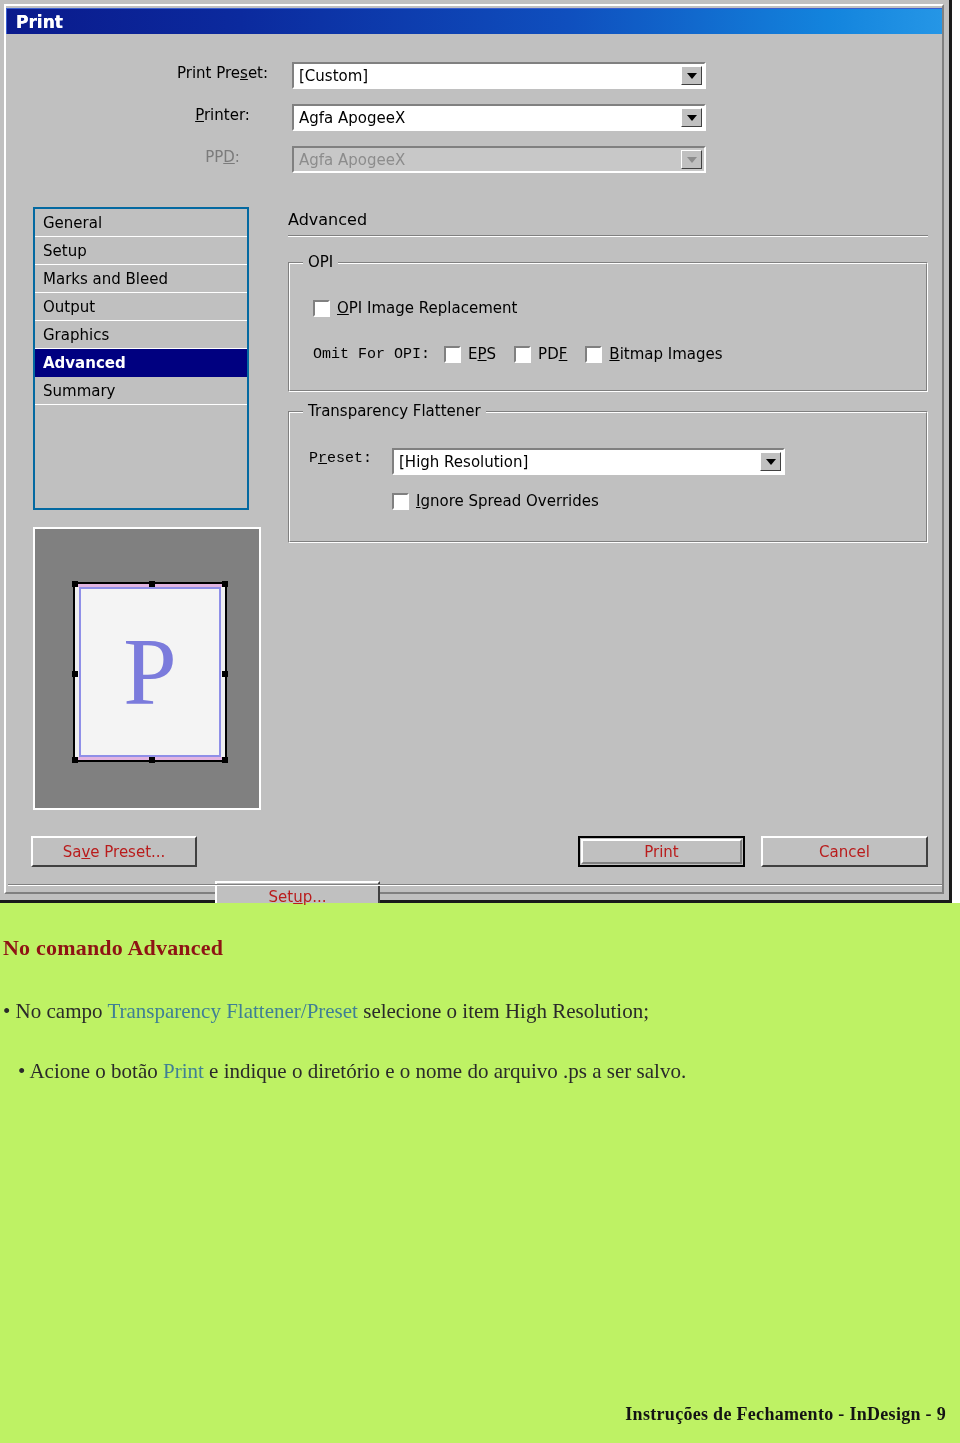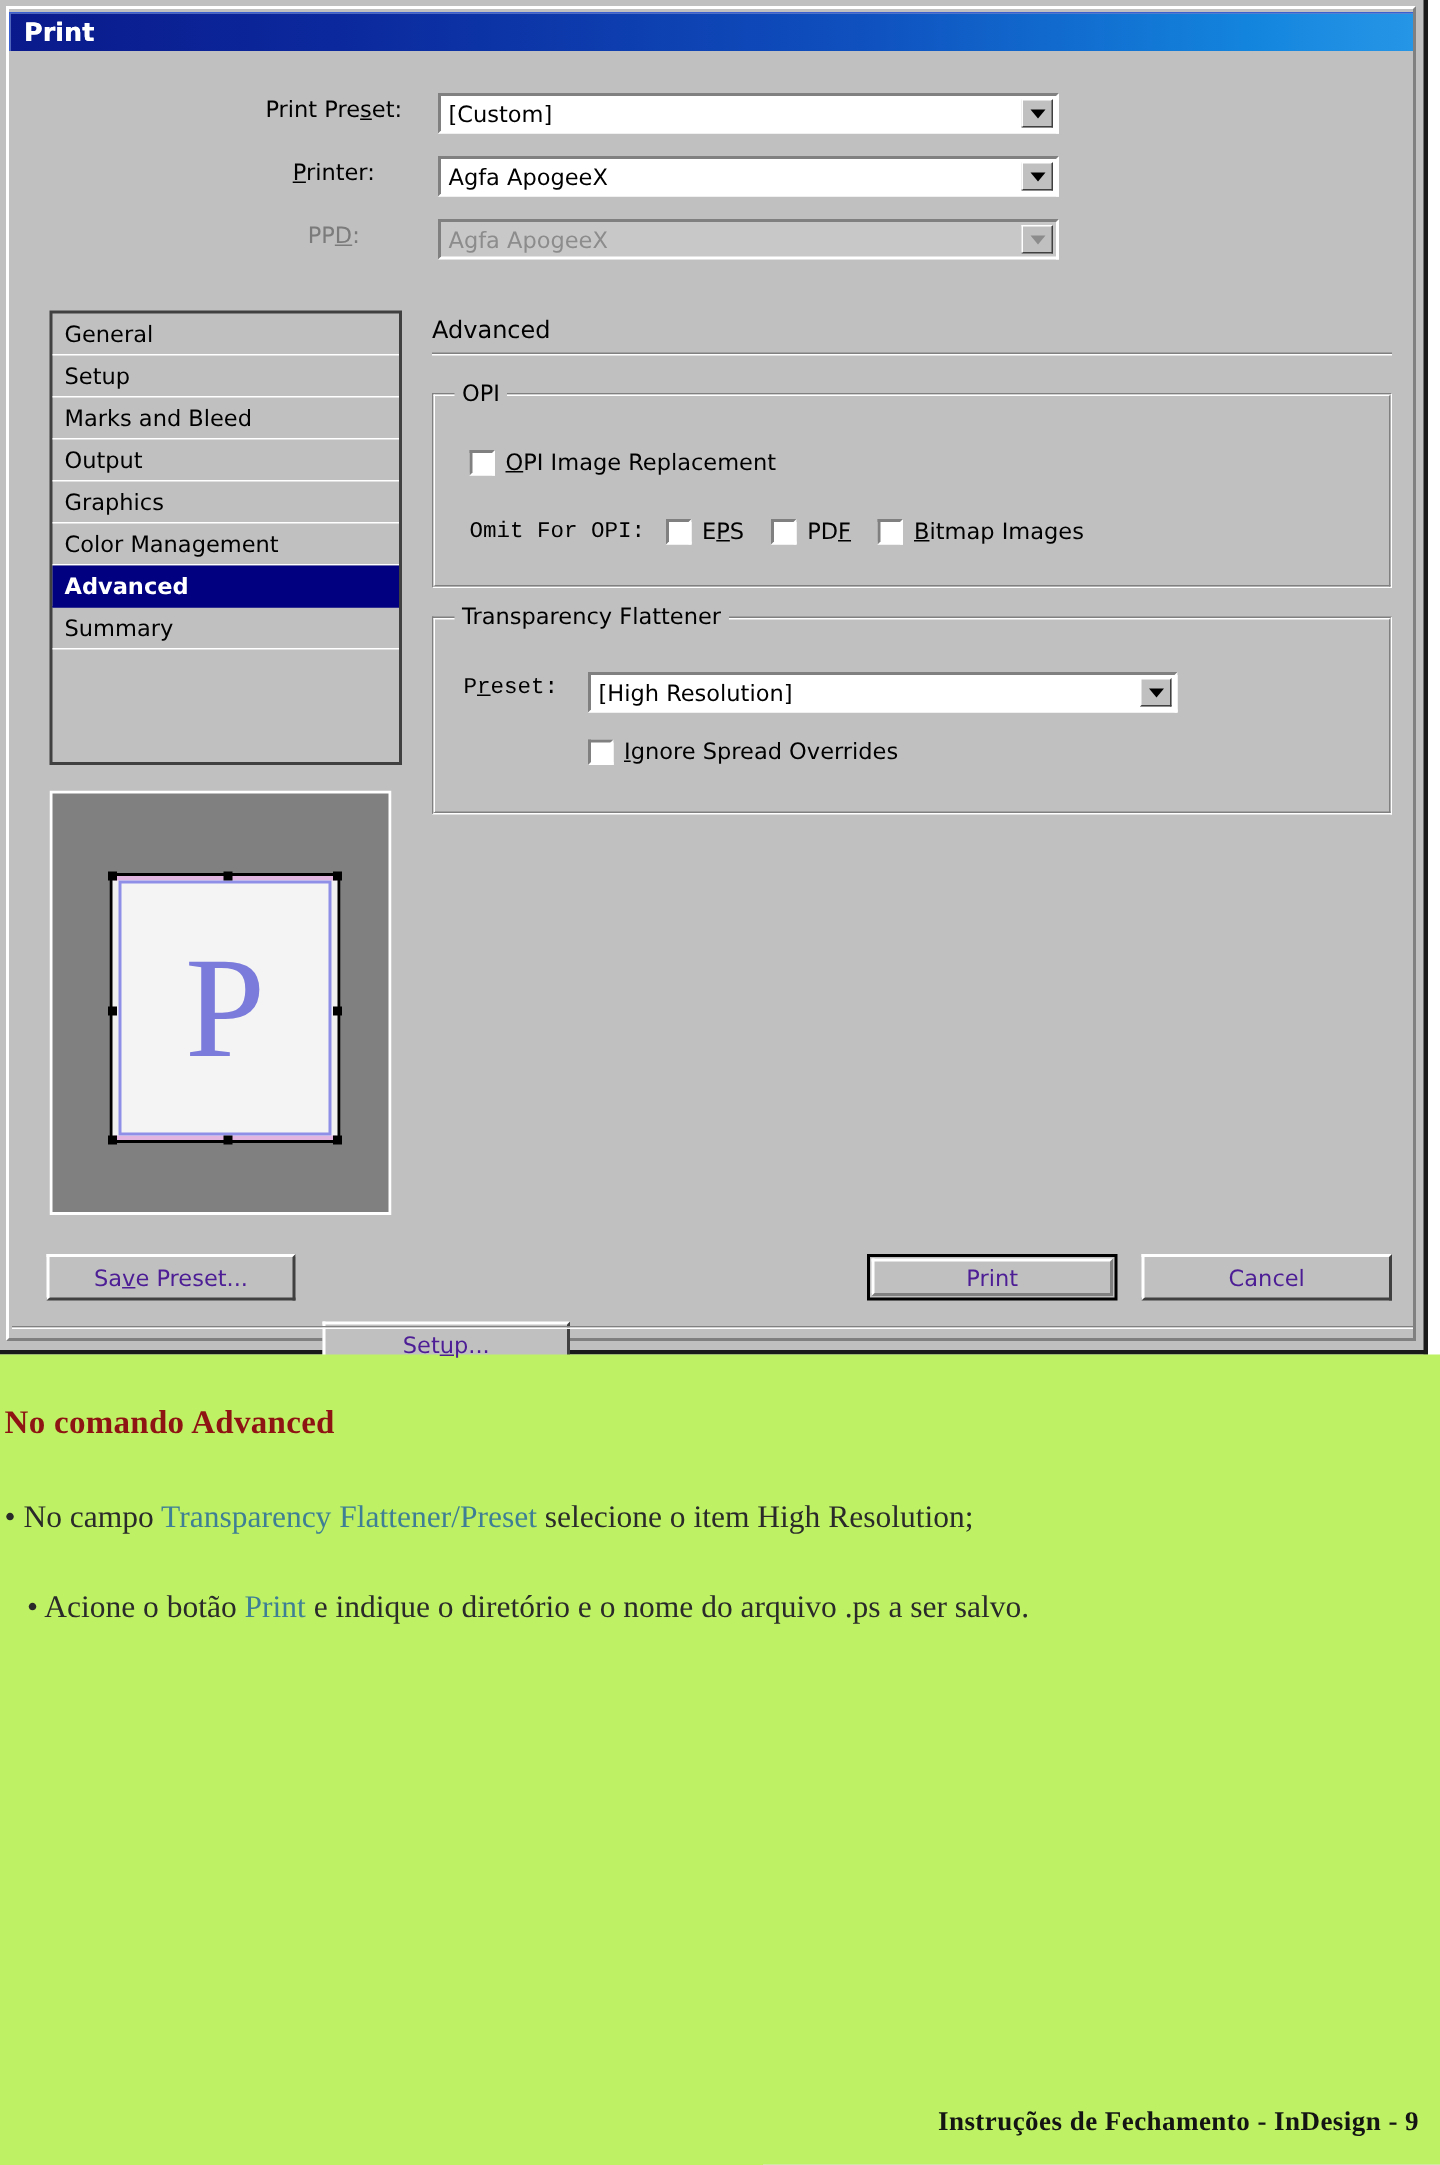--- a/index.html
+++ b/index.html
@@ -75,23 +75,23 @@
   }
   .combo .arrowbtn i {
     display:block; width:0; height:0;
     border-left:5px solid transparent; border-right:5px solid transparent;
     border-top:6px solid #000000;
   }
   .combo.disabled .arrowbtn i { border-top-color:#8c8c8c; }
 
   
   #side-list {
-    position:absolute; left:33px; top:207px; width:235px; height:303px;
+    position:absolute; left:33px; top:207px; width:216px; height:303px;
     background:#c0c0c0;
-    border:2px solid #404040;
+    border:2px solid #0369a1;
   }
   .side-item {
     height:28px; display:flex; align-items:center; padding-left:8px;
     font-size:15px; color:#000;
     font-family:"DejaVu Sans", sans-serif;
     border-bottom:1px solid #ffffff;
   }
   .side-item.sel { background:#000080; color:#ffffff; font-weight:bold; border-bottom:1px solid #000080;}
   .side-blank { flex:1; }
 
@@ -168,21 +168,21 @@
   
   #btn-sep {
     position:absolute; left:8px; top:884px; width:934px; height:2px;
     border-top:1px solid #808080; border-bottom:1px solid #ffffff;
   }
   .btn {
     position:absolute; background:#c0c0c0;
     border-top:2px solid #ffffff; border-left:2px solid #ffffff;
     border-right:2px solid #404040; border-bottom:2px solid #404040;
     display:flex; align-items:center; justify-content:center;
-    font-size:15px; color:#4c1d95; font-family:"DejaVu Sans", sans-serif;
+    font-size:15px; color:#b91c1c; font-family:"DejaVu Sans", sans-serif;
   }
   .btn.default { border:2px solid #000000; }
   .btn.default .btn-face {
     position:absolute; left:1px; top:1px; right:1px; bottom:1px;
     border-top:2px solid #ffffff; border-left:2px solid #ffffff;
     border-right:2px solid #808080; border-bottom:2px solid #808080;
   }
   .btn .lbl { position:relative; z-index:2; }
 
   
@@ -255,23 +255,20 @@
         <span>Setup</span>
       </div>
     <div class="side-item">
         <span>Marks and Bleed</span>
       </div>
     <div class="side-item">
         <span>Output</span>
       </div>
     <div class="side-item">
         <span>Graphics</span>
-      </div>
-    <div class="side-item">
-        <span>Color Management</span>
       </div>
     <div class="side-item sel">
         <span>Advanced</span>
       </div>
     <div class="side-item">
         <span>Summary</span>
       </div>
     <div class="side-blank"></div>
   </div>
 

